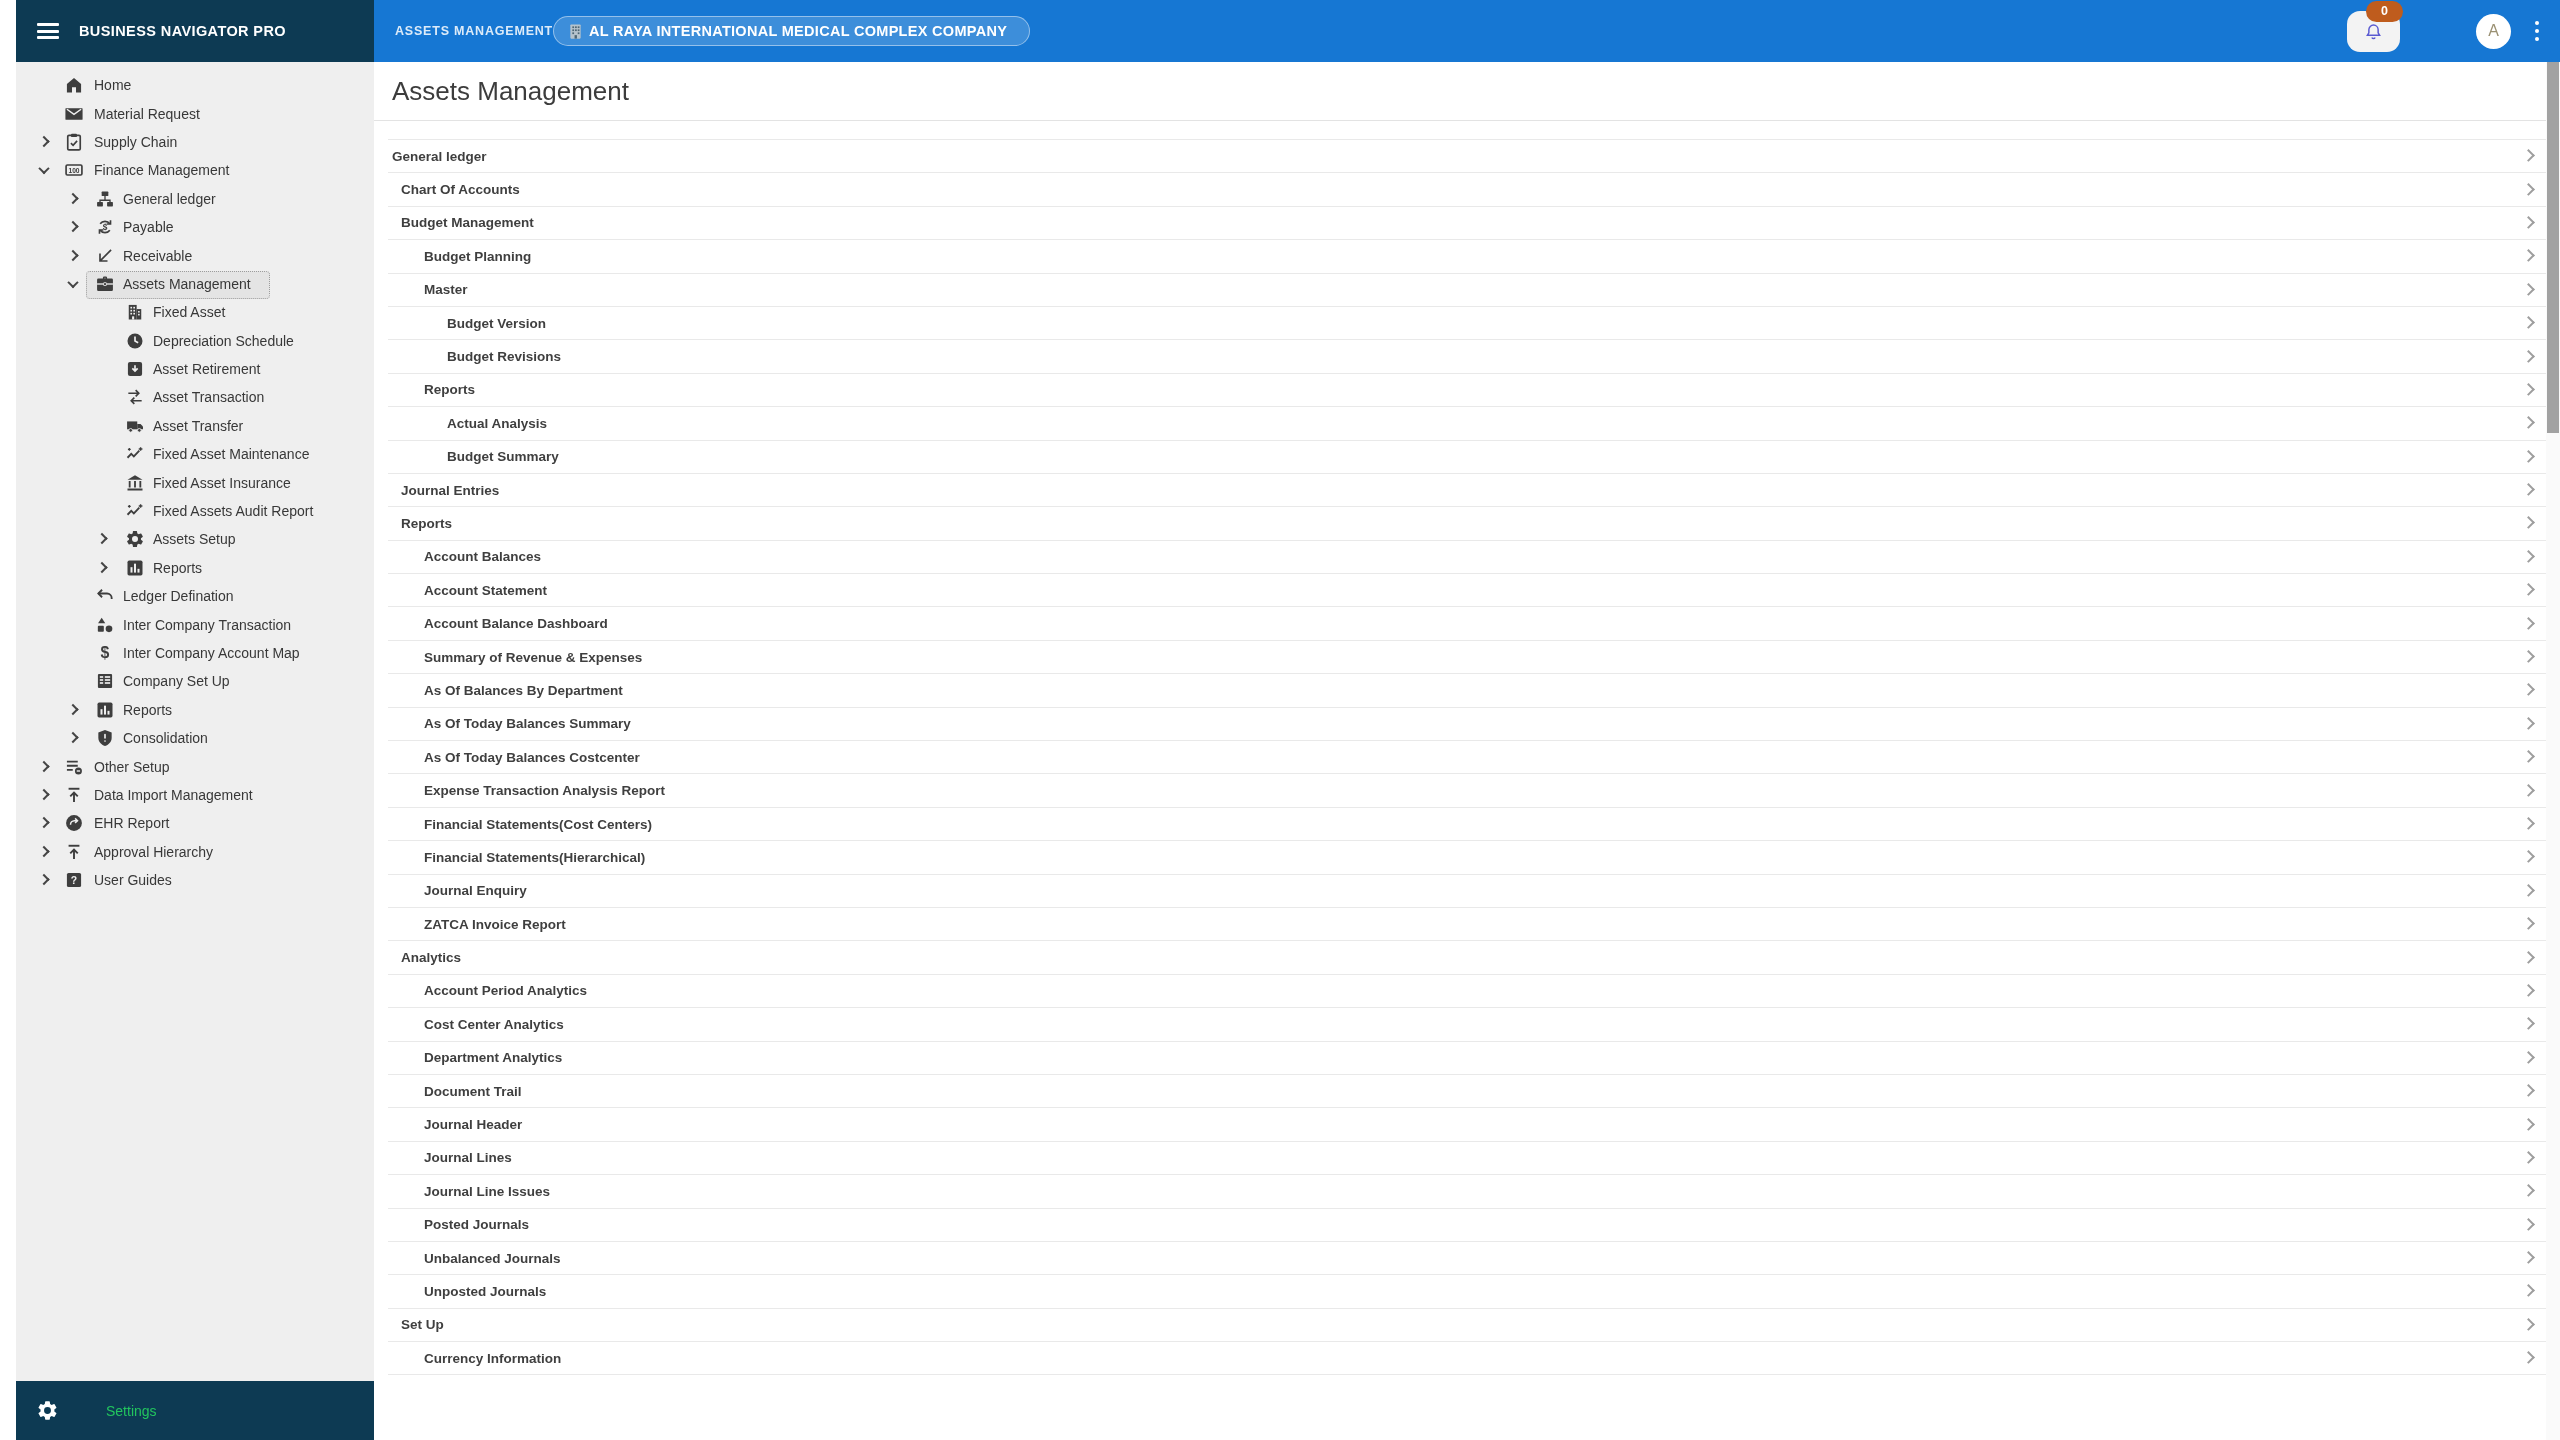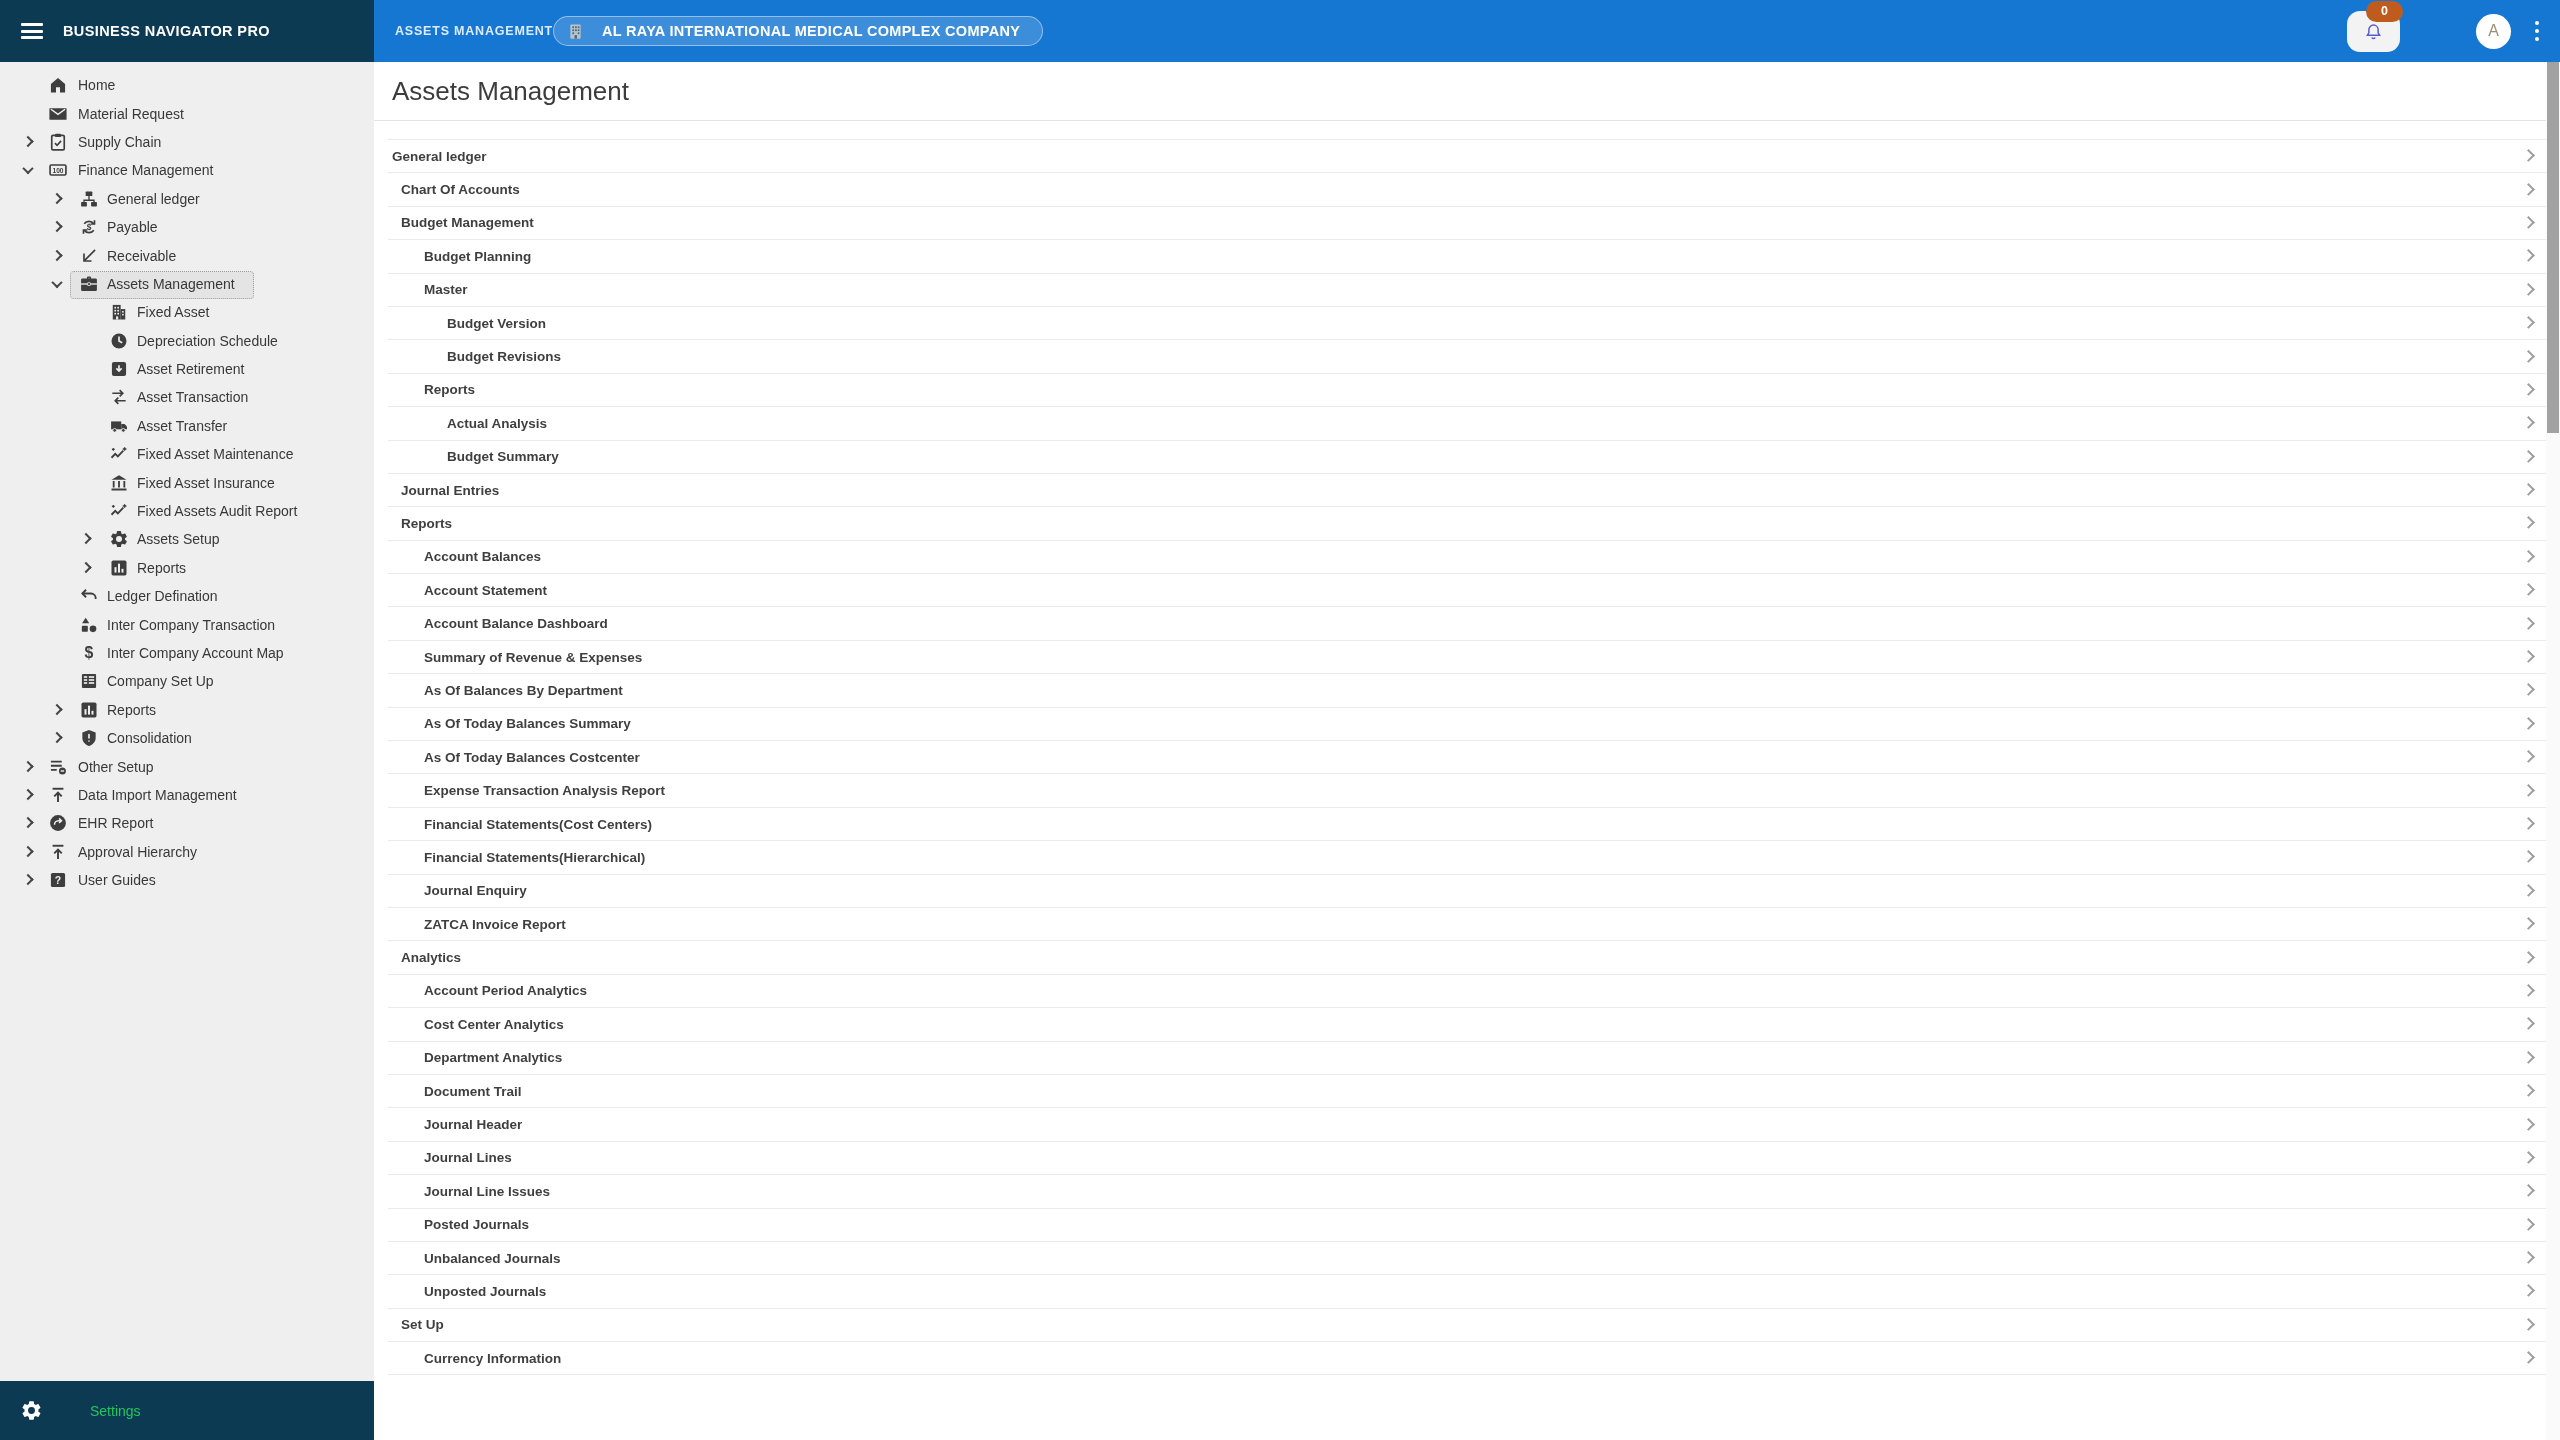--- a/index.html
+++ b/index.html
@@ -4,21 +4,21 @@
 <style>
   * { margin:0; padding:0; box-sizing:border-box; }
   html,body { width:2560px; height:1440px; overflow:hidden; font-family:"Liberation Sans", sans-serif; }
   :root{
     --navy:#0d3a53; --blue:#1677d3; --side-bg:#efefef; --text:#3d3d3d;
     --row-border:#e9e9e9; --badge:#bf5c1d; --bell:#5a5ad1;
   }
   .app { position:relative; width:2560px; height:1440px; background:#fff; }
 
   
-  .sidebar { position:absolute; left:0; top:0; width:374px; height:1440px; background:var(--side-bg); }
+  .sidebar { position:absolute; left:16px; top:0; width:374px; height:1440px; background:var(--side-bg); }
   .sidebar-header { position:absolute; left:0; top:0; width:374px; height:62px; background:var(--navy);
     display:flex; align-items:center; }
   .hamburger { position:absolute; left:21px; top:23px; width:22px; height:16px; display:flex;
     flex-direction:column; justify-content:space-between; cursor:pointer; }
   .hamburger span { display:block; height:3px; background:#fff; border-radius:1px; }
   .brand { position:absolute; left:63px; top:0; height:62px; display:flex; align-items:center;
     color:#fff; font-size:14.5px; font-weight:bold; letter-spacing:.4px; }
 
   .side-nav { position:absolute; left:0; top:62px; width:382px; padding-top:9px; }
   .side-item { position:relative; height:28.4px; display:flex; align-items:center; cursor:pointer; }
@@ -41,21 +41,21 @@
   .settings-bar .gear { position:absolute; left:20px; width:23px; height:23px; color:#fff; }
   .settings-bar .gear svg { width:23px; height:23px; }
   .settings-bar .s-lbl { position:absolute; left:62px; color:#22c55e; font-size:14px; font-weight:500;margin-left:28px; }
 
   
   .topbar { position:absolute; left:374px; top:0; width:2186px; height:62px; background:var(--blue); }
   .tb-label { position:absolute; left:21px; top:0; height:62px; display:flex; align-items:center;
     color:rgba(255,255,255,.85); font-size:12.5px; font-weight:600; letter-spacing:.8px; }
   .chip { position:absolute; left:179px; top:16px; height:30px; padding:0 22px 0 12px; border-radius:15px;
     background:rgba(255,255,255,.17); border:1px solid rgba(255,255,255,.45); display:flex; align-items:center;
-    gap:17px; cursor:pointer; }
+    gap:4px; cursor:pointer; }
   .chip svg { width:19px; height:19px; display:block; }
   .chip .chip-lbl { color:#fff; font-size:14.5px; font-weight:bold; letter-spacing:.3px; white-space:nowrap; }
   .tb-right { position:absolute; right:14px; top:0; height:62px; display:flex; align-items:center; }
   .bell-btn { position:relative; width:53px; height:41px; background:#f3f3f3; border-radius:13px;
     margin-right:76px; cursor:pointer; }
   .bell-btn svg { position:absolute; left:16px; top:11px; width:21px; height:21px; color:var(--bell); }
   .badge { position:absolute; left:19px; top:-10px; min-width:37px; height:21px; border-radius:11px;
     background:var(--badge); color:#fff; font-size:12.5px; font-weight:bold; display:flex;
     align-items:center; justify-content:center; }
   .avatar { width:35px; height:35px; border-radius:50%; background:#fff; color:#9a9072; font-size:16px;

